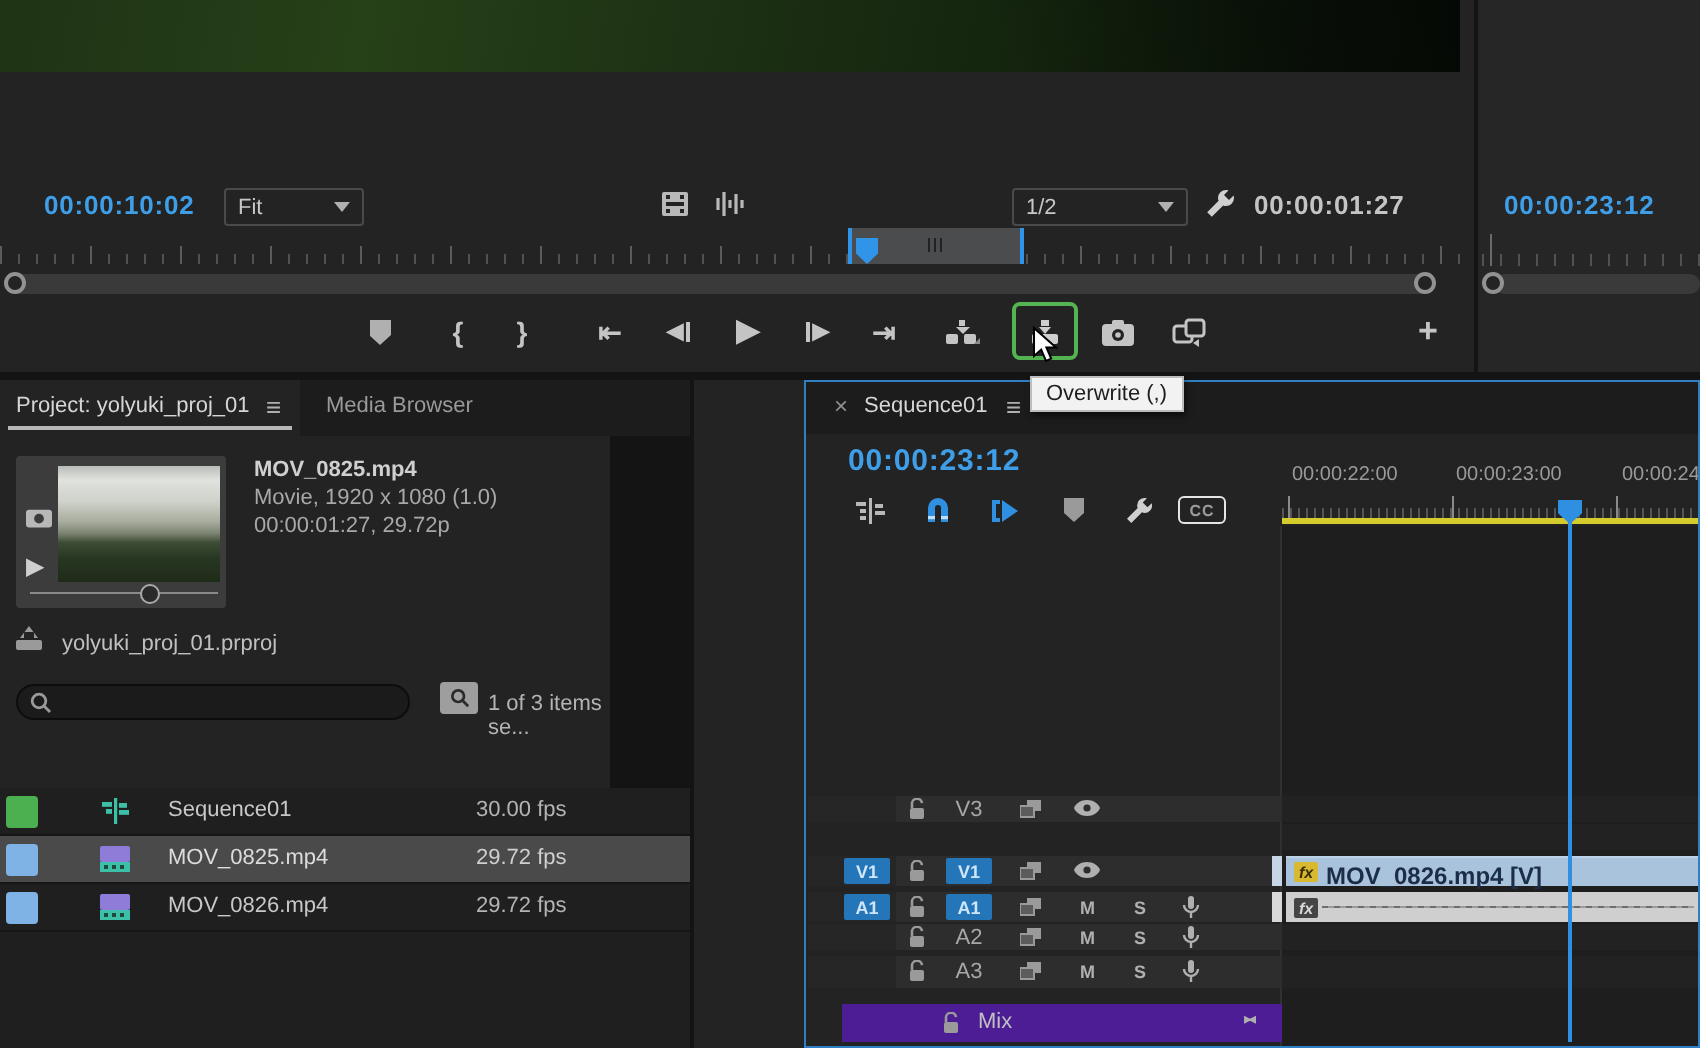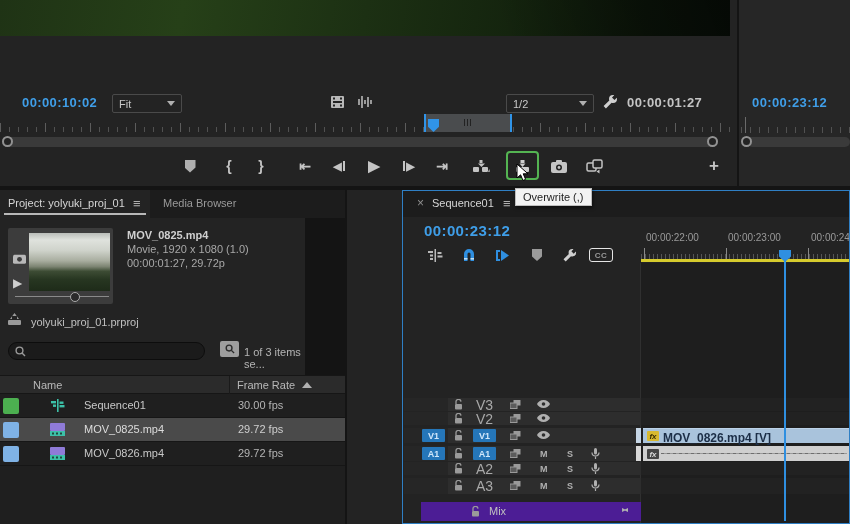--- a/index.html
+++ b/index.html
@@ -10,21 +10,21 @@
   .tc-gray{font-weight:bold;letter-spacing:.4px;color:#c4c4c4;font-size:13px;}
   .btn{display:flex;align-items:center;justify-content:center;color:#c4c4c4;}
   .glyph{font-size:14px;font-weight:bold;color:#c4c4c4;line-height:1;}
   .tri-down{width:0;height:0;border-left:4px solid transparent;border-right:4px solid transparent;border-top:5px solid #b0b0b0;}
   .tri-up{width:0;height:0;border-left:5px solid transparent;border-right:5px solid transparent;border-bottom:6px solid #b0b0b0;}
   .dropdown{background:#232323;border:1px solid #4a4a4a;border-radius:2px;display:flex;align-items:center;
             justify-content:space-between;padding:0 6px;height:17px;color:#c8c8c8;}
   .shield{width:11px;height:13px;background:#b0b0b0;clip-path:polygon(0 0,100% 0,100% 62%,50% 100%,0 62%);}
   .badge{width:23px;height:13px;background:#2576b9;border-radius:1px;color:#cfe6fa;font-size:9px;
          display:flex;align-items:center;justify-content:center;font-weight:bold;}
-  .tracklabel{width:23px;height:13px;color:#a8a8a8;font-size:14px;display:flex;align-items:center;justify-content:center;}
+  .tracklabel{width:23px;height:13px;color:#a8a8a8;font-size:11px;display:flex;align-items:center;justify-content:center;}
   .rowbase{background:#262626;}
   .cellstrip{background:#2d2d2d;}
   .ms{font-size:9px;color:#b0b0b0;font-weight:bold;}
   .ruler-minor{background:repeating-linear-gradient(90deg,#555 0 1px,transparent 1px 4px);}
   .src-ticks{background:repeating-linear-gradient(90deg,#515151 0 1px,transparent 1px 9px);}
   .src-ticks2{background:repeating-linear-gradient(90deg,#5c5c5c 0 1px,transparent 1px 45px);}
   .scrollbar{background:#3a3a3a;border-radius:5px;height:10px;}
   .scrollknob{width:11px;height:11px;border-radius:50%;border:2px solid #929292;background:#232323;box-sizing:border-box;}
   .toolbox{width:22px;height:20px;display:flex;align-items:center;justify-content:center;color:#c4c4c4;position:absolute;left:366px;}
   .subtri{position:absolute;right:1px;bottom:1px;width:0;height:0;border-left:4px solid transparent;border-bottom:4px solid #8a8a8a;}
@@ -204,26 +204,20 @@
       <input style="position: absolute; left: 20px; top: 1px; width: 170px; height: 14px; background: transparent; border: 0px; outline: 0px; color: rgb(200, 200, 200); font-family: &quot;Liberation Sans&quot;, sans-serif; font-size: 11px;">
     </div>
     <div class="abs btn" style="left:220px;top:151px;width:19px;height:16px;background:#9e9e9e;border-radius:2px;">
       <svg width="10" height="10" viewBox="0 0 11 11">
         <circle cx="4.5" cy="4.5" r="3.2" fill="none" stroke="#2a2a2a" stroke-width="1.5"></circle>
           <line x1="7" y1="7" x2="10" y2="10" stroke="#2a2a2a" stroke-width="1.5"></line>
         </svg>
     </div>
     <span class="abs" style="left:244px;top:156px;color:#b4b4b4;">1 of 3 items se...</span>
 
-    <div class="abs" style="left:0;top:185px;width:345px;height:19px;background:#2b2b2b;border-top:1px solid #161616;border-bottom:1px solid #161616;box-sizing:border-box;">
-      <span class="abs" style="left:33px;top:3px;color:#b8b8b8;">Name</span>
-      <span class="abs" style="left:237px;top:3px;color:#b8b8b8;">Frame Rate</span>
-      <span class="abs tri-up" style="left:302px;top:6px;"></span>
-      <div class="abs" style="left:229px;top:0;width:1px;height:19px;background:#1a1a1a;"></div>
-    </div>
 
     <div class="abs" style="left:0;top:204px;width:345px;height:130px;background:#1f1f1f;">
 
       <div class="abs" style="left:0;top:0;width:345px;height:24px;border-bottom:1px solid #161616;box-sizing:border-box;">
         <div class="abs" style="left:3px;top:4px;width:16px;height:16px;background:#4caf50;border-radius:2px;"></div>
         <svg class="abs" style="left:50px;top:5px;" width="15" height="13" viewBox="0 0 15 13">
           <rect x="7" y="0" width="1.6" height="13" fill="#3cc0a8"></rect>
             <rect x="1" y="2" width="5" height="2.4" fill="#3cc0a8"></rect>
             <rect x="3" y="5.5" width="3" height="2.4" fill="#3cc0a8"></rect>
             <rect x="9.5" y="2.5" width="4" height="2.4" fill="#3cc0a8"></rect>
@@ -379,36 +373,20 @@
       <svg class="abs" style="left:106px;top:2px;" width="11" height="9" viewBox="0 0 11 9">
           <rect x="3.5" y="0" width="7" height="5.5" fill="#9a9a9a"></rect>
           <rect x="0" y="3" width="7" height="5.5" fill="#5c5c5c" stroke="#9a9a9a" stroke-width="1"></rect>
         </svg>
       <svg class="abs" style="left:133px;top:2px;" width="13" height="8" viewBox="0 0 13 8">
           <path d="M6.5,0C3.4,0 .9,1.7 0,4 .9,6.3 3.4,8 6.5,8 9.6,8 12.1,6.3 13,4 12.1,1.7 9.6,0 6.5,0z" fill="#b0b0b0"></path>
           <circle cx="6.5" cy="4" r="1.8" fill="#2d2d2d"></circle>
         </svg>
     </div>
 
-    <div class="abs rowbase" style="left:1px;top:221px;width:237px;height:13px;">
-      <div class="abs cellstrip" style="left:44px;top:0;width:193px;height:13px;"></div>
-      <svg class="abs" style="left:50px;top:1px;" width="9" height="11" viewBox="0 0 9 11">
-          <path d="M2,5 V3.2 a2.5,2.5 0 0 1 5,-.6" fill="none" stroke="#9a9a9a" stroke-width="1.3"></path>
-          <rect x="1" y="5" width="7" height="5.5" rx="1" fill="#9a9a9a"></rect>
-        </svg>
-      <span class="abs tracklabel" style="left:69px;top:0;">V2</span>
-      <svg class="abs" style="left:106px;top:2px;" width="11" height="9" viewBox="0 0 11 9">
-          <rect x="3.5" y="0" width="7" height="5.5" fill="#9a9a9a"></rect>
-          <rect x="0" y="3" width="7" height="5.5" fill="#5c5c5c" stroke="#9a9a9a" stroke-width="1"></rect>
-        </svg>
-      <svg class="abs" style="left:133px;top:2px;" width="13" height="8" viewBox="0 0 13 8">
-          <path d="M6.5,0C3.4,0 .9,1.7 0,4 .9,6.3 3.4,8 6.5,8 9.6,8 12.1,6.3 13,4 12.1,1.7 9.6,0 6.5,0z" fill="#b0b0b0"></path>
-          <circle cx="6.5" cy="4" r="1.8" fill="#2d2d2d"></circle>
-        </svg>
-    </div>
 
     <div class="abs rowbase" style="left:1px;top:237px;width:237px;height:15px;">
       <div class="abs cellstrip" style="left:44px;top:0;width:193px;height:15px;"></div>
       <span class="abs badge" style="left:18px;top:1px;">V1</span>
       <svg class="abs" style="left:50px;top:2px;" width="9" height="11" viewBox="0 0 9 11">
           <path d="M2,5 V3.2 a2.5,2.5 0 0 1 5,-.6" fill="none" stroke="#9a9a9a" stroke-width="1.3"></path>
           <rect x="1" y="5" width="7" height="5.5" rx="1" fill="#9a9a9a"></rect>
         </svg>
       <span class="abs badge" style="left:69px;top:1px;">V1</span>
       <svg class="abs" style="left:106px;top:3px;" width="11" height="9" viewBox="0 0 11 9">

